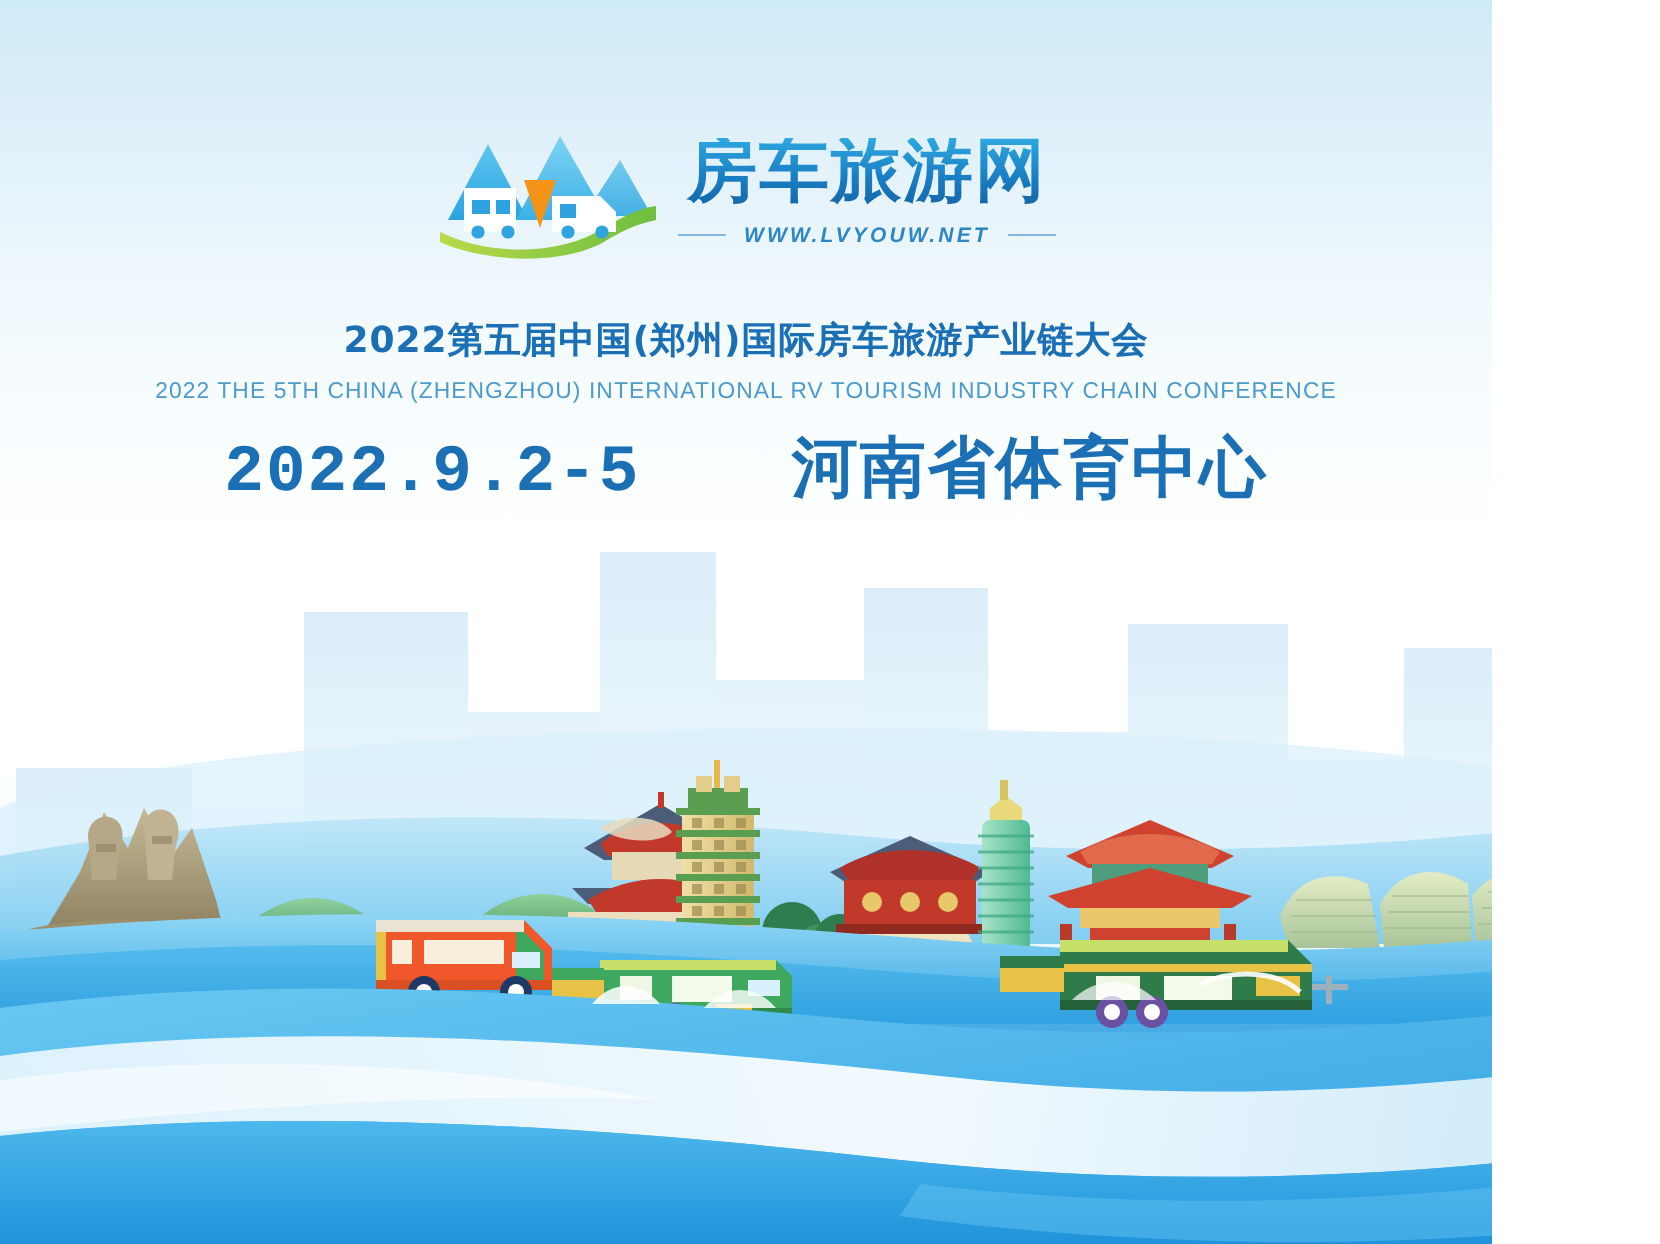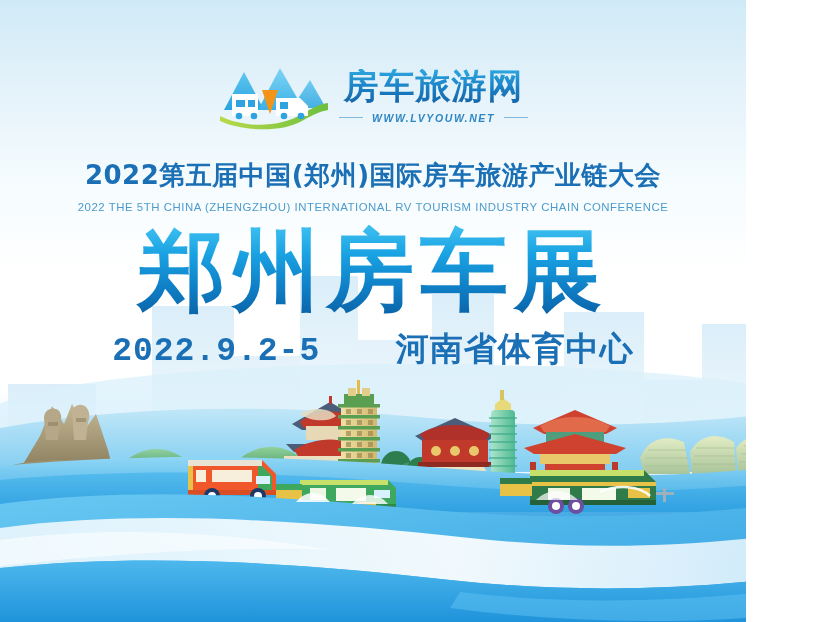--- a/index.html
+++ b/index.html
@@ -29,21 +29,21 @@
     -webkit-background-clip:text;background-clip:text;color:transparent;
     font-family:"DejaVu Sans","Liberation Sans",sans-serif;
   }
   .logo-url-row{display:flex;align-items:center;gap:9px;margin-top:8px;}
   .logo-url{font-size:10.5px;letter-spacing:1.6px;color:#2f86c4;font-weight:bold;font-style:italic;}
   .dash{width:24px;height:1.5px;background:#7fb9de;}
 
   
   .title-block{position:absolute;left:0;right:0;top:158px;text-align:center;}
   .t-cn{
-    font-size:26px;font-weight:bold;color:#1a6fb5;letter-spacing:.5px;
+    font-size:18px;font-weight:bold;color:#1a6fb5;letter-spacing:.5px;
     font-family:"DejaVu Sans","Liberation Sans",sans-serif;white-space:nowrap;text-align:center;
   }
   .t-en{
     margin-top:8px;font-size:11.4px;letter-spacing:.55px;color:#4d9bcc;white-space:nowrap;
   }
   .headline{
     margin-top:12px;font-size:88px;font-weight:bold;letter-spacing:6px;line-height:1.05;
     font-family:"DejaVu Sans","Liberation Sans",sans-serif;
     background:linear-gradient(180deg,#3fc0f0 0%,#19a2e2 32%,#0f7fc6 68%,#0a62a6 100%);
     -webkit-background-clip:text;background-clip:text;color:transparent;
@@ -125,21 +125,20 @@
           <span class="logo-url">WWW.LVYOUW.NET</span>
           <span class="dash"></span>
         </div>
       </div>
     </div>
   </div>
 
   <div class="title-block">
     <div class="t-cn">2022第五届中国(郑州)国际房车旅游产业链大会</div>
     <div class="t-en">2022 THE 5TH CHINA (ZHENGZHOU) INTERNATIONAL RV TOURISM INDUSTRY CHAIN CONFERENCE</div>
-    <div class="headline">郑州房车展</div>
     <div class="subline">
       <span>2022.9.2-5</span>
       <span class="gap"></span>
       <span>河南省体育中心</span>
     </div>
   </div>
 
   <div class="scene">
     <svg viewBox="0 0 830 260" width="830" height="260">
       <defs>

